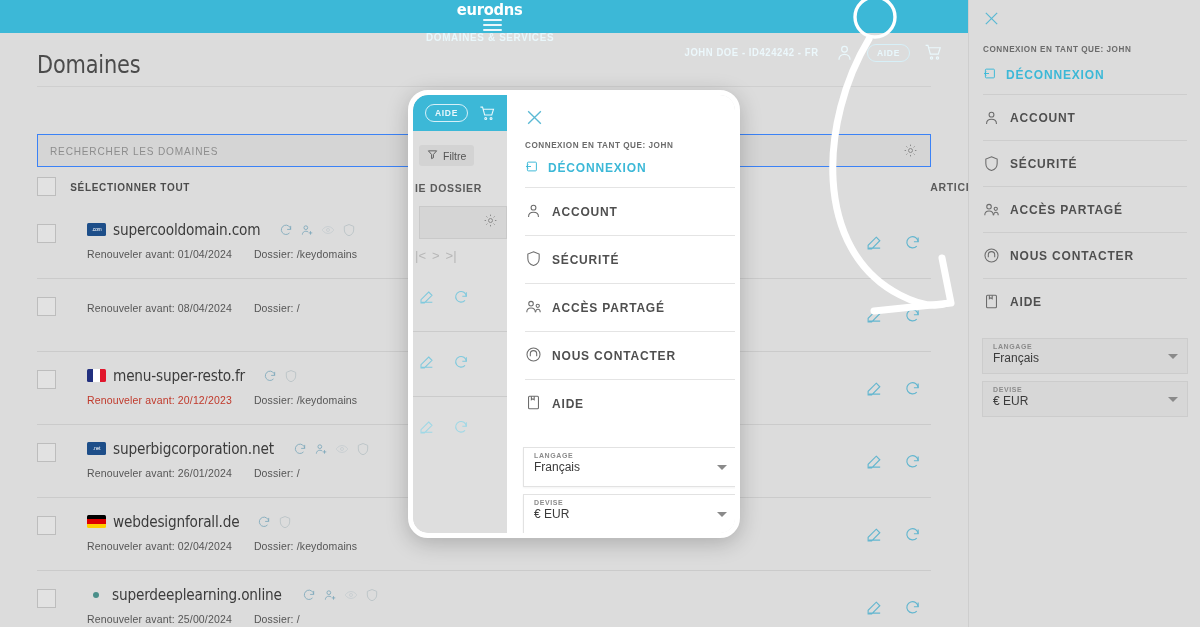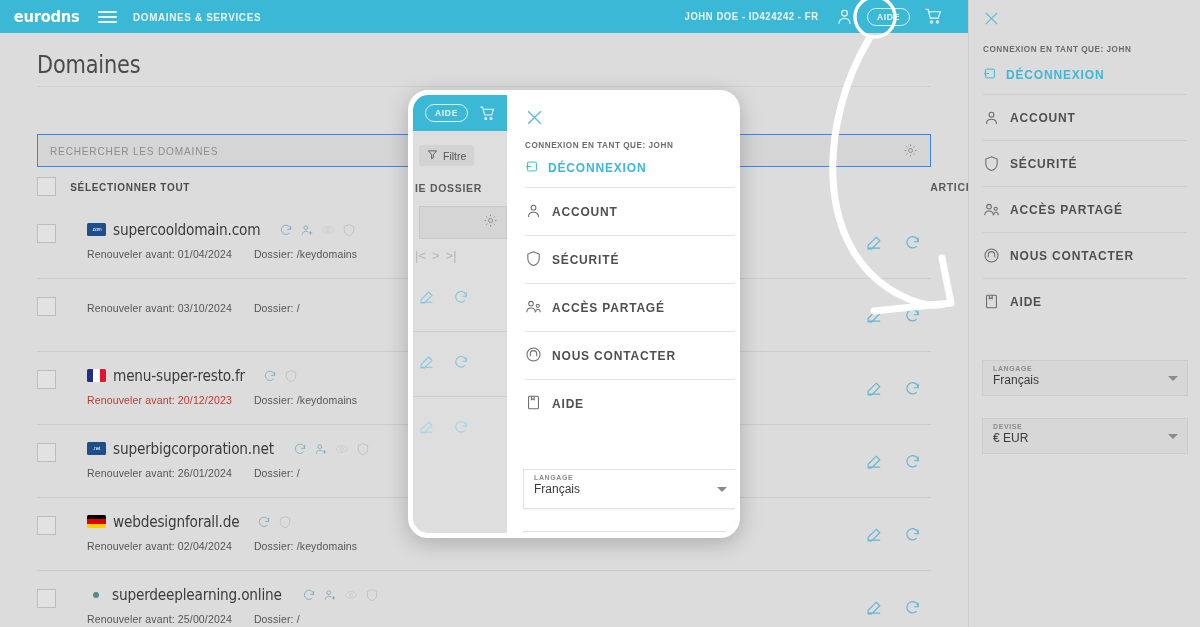--- a/index.html
+++ b/index.html
@@ -7,21 +7,21 @@
     width: 1200px; height: 627px;
     overflow: hidden;
     font-family: "Liberation Sans", sans-serif;
     background: #dcdcdc;
   }
   #stage { position: relative; width: 1200px; height: 627px; overflow: hidden; background: #dcdcdc; }
 
   
   .hdr {
     position: absolute; left: 0; top: 0; width: 968px; height: 33px;
-    background: #3cb8d7; display: flex; align-items: center;
+    background: #3cb8d7; display: flex; align-items: center; flex-direction: column;
   }
   .logo {
     margin-left: 11px; color: #ffffff; font-size: 16px; font-weight: bold;
     letter-spacing: -0.3px; font-family: "DejaVu Sans", sans-serif;
     transform: scaleX(0.92);
   }
   .burger { margin-left: 16px; width: 19px; display: flex; flex-direction: column; gap: 3px; cursor: pointer; }
   .burger i { display: block; height: 2px; background: #eaf7fb; border-radius: 1px; }
   .hdr-nav {
     margin-left: 12px; color: #e9f7fb; font-size: 10.5px; letter-spacing: .7px;
@@ -139,21 +139,21 @@
   .side-item {
     height: 46px; display: flex; align-items: center; gap: 10px;
     border-top: 1px solid #cdcdcd; color: #4f4f4f; font-size: 12.5px; letter-spacing: .85px;
     font-weight: 600; cursor: pointer;
   }
   .side-item .lbl { transform: scaleX(.96); transform-origin: left; }
   .side-item svg { display: block; flex: none; }
   .side-fields { position: absolute; left: 13px; top: 338px; width: 206px; }
   .fld {
     background: #d7d7d7; border: 1px solid #cccccc; height: 36px; margin-bottom: 7px;
-    padding: 4px 10px 0 10px; position: relative; cursor: pointer; margin-top: 22px;
+    padding: 4px 10px 0 10px; position: relative; cursor: pointer;
   }
   .fld .cap { font-size: 7px; letter-spacing: .6px; color: #8b8b8b; font-weight: 600; }
   .fld .val { font-size: 12px; color: #3b3b3b; margin-top: 1px; }
   .fld .dd { position: absolute; right: 9px; top: 15px; width: 0; height: 0;
     border-left: 5px solid transparent; border-right: 5px solid transparent; border-top: 5px solid #8a8a8a; }
 
   
   .mob {
     position: absolute; left: 408px; top: 90px; width: 332px; height: 448px;
     background: #ffffff; border-radius: 20px; overflow: hidden;
@@ -337,21 +337,21 @@
               <path d="M20 11a8 8 0 10-2 6"></path>
               <path d="M20 5v6h-6"></path>
             </svg>
           </span>
      </div>
       </div>
       <div class="row">
         <div class="cbx"></div>
      <div class="row-body">
        <div class="meta ">
-         <span>Renouveler avant: 03/10/2024</span>
+         <span>Renouveler avant: 08/04/2024</span>
          <span class="dossier">Dossier: /</span>
        </div>
      </div>
      <div class="row-actions">
        <span>
             <svg width="17" height="17" viewBox="0 0 24 24" fill="none" stroke="#63b6cf" stroke-width="1.6">
               <path d="M4 20h16M14.5 4.5l5 5L8 21H3v-5z"></path>
             </svg>
           </span>
        <span>

